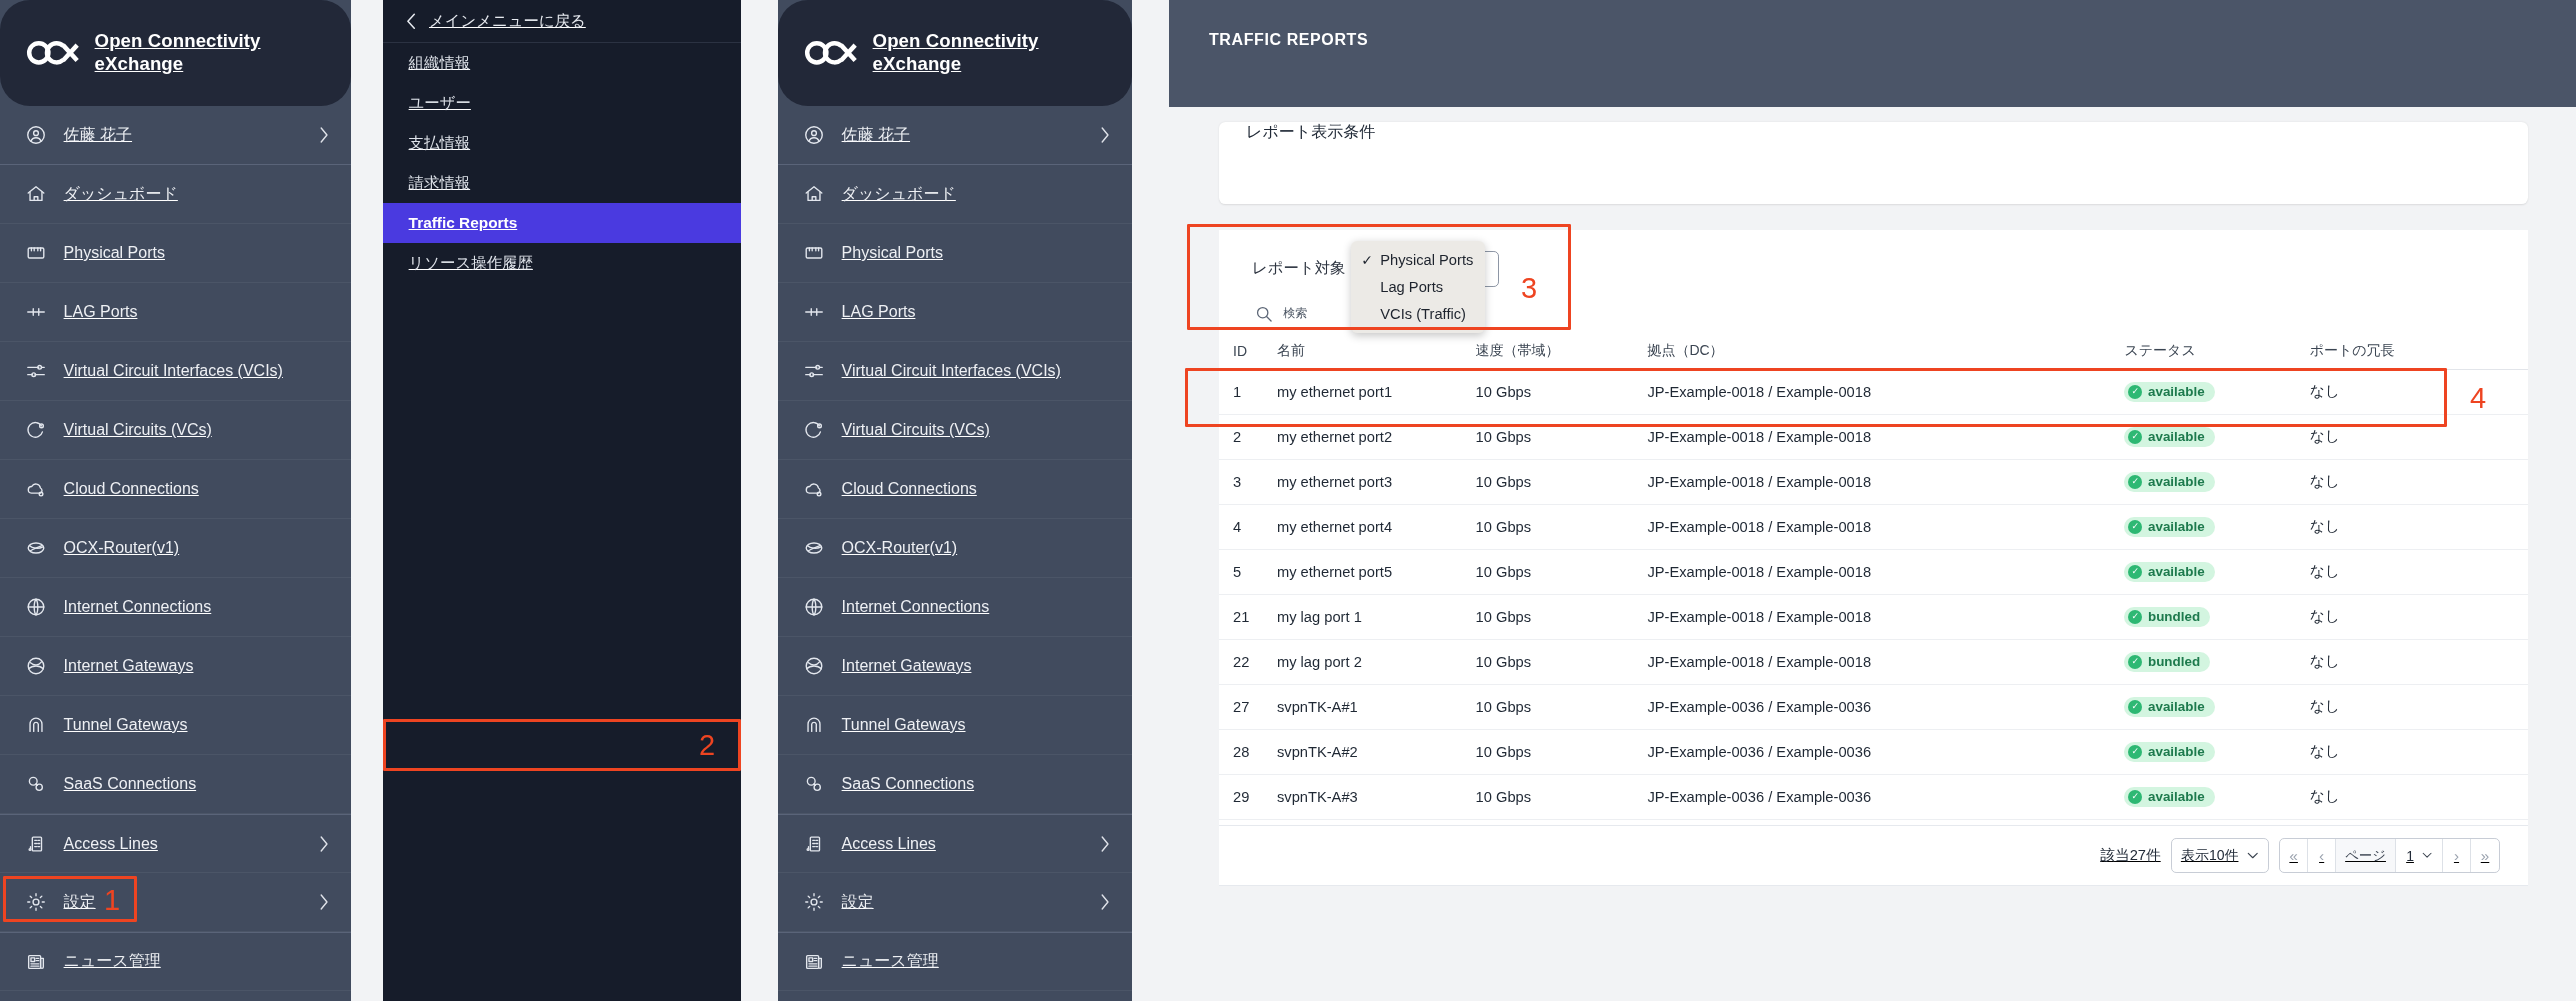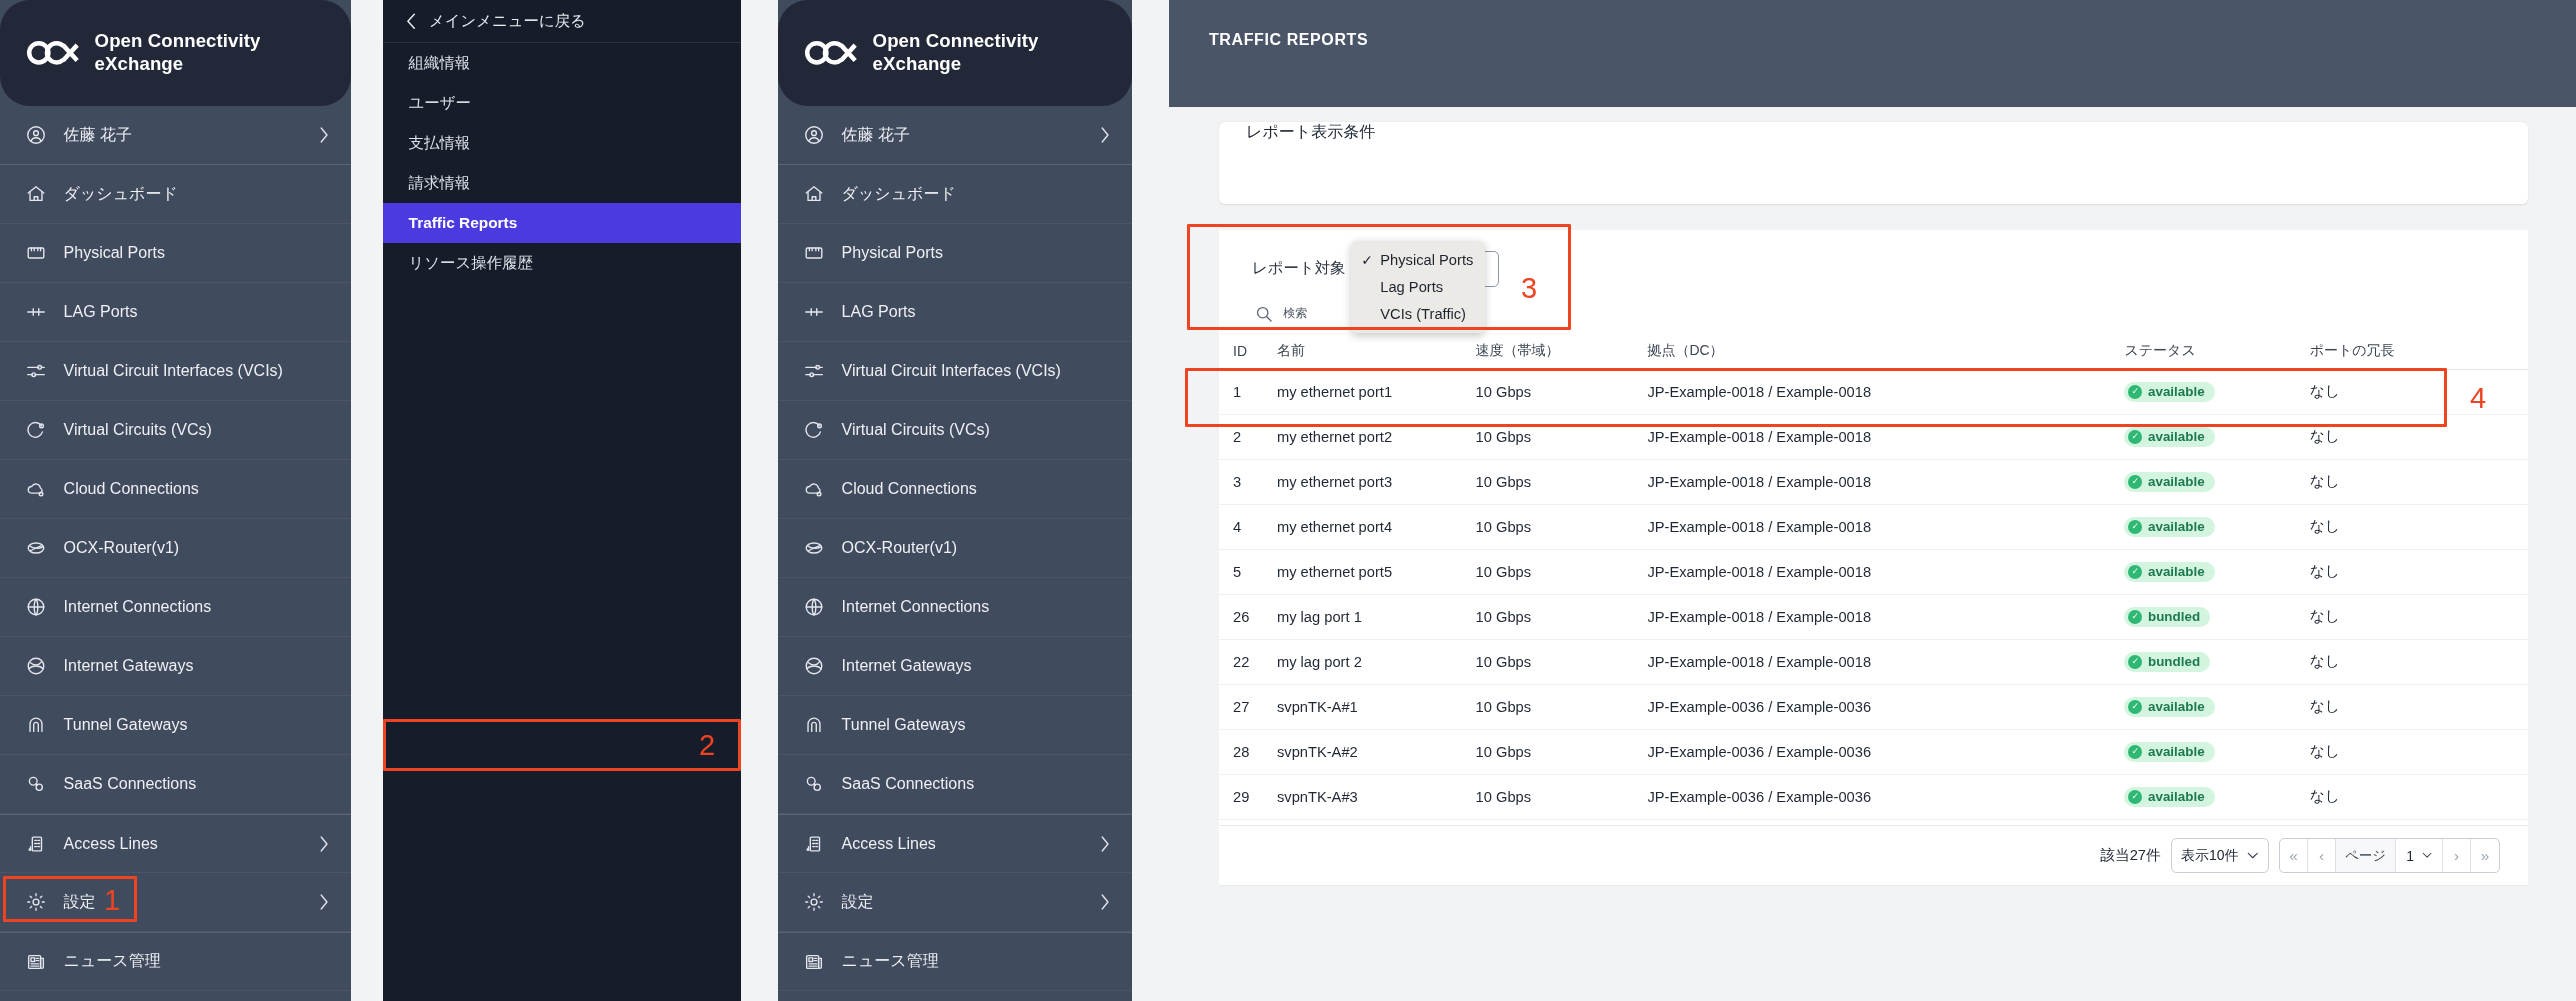--- a/index.html
+++ b/index.html
@@ -9,20 +9,21 @@
     font-family: "Liberation Sans", "DejaVu Sans", sans-serif;
     overflow: hidden;
   }
   .stage { position: relative; width: 2576px; height: 1002px; background: #f2f3f5; }
 
   
   .sidebar {
     position: absolute; top: 0; height: 1002px;
     background: #414b5e; color: #ffffff;
     overflow: hidden;
+    text-decoration: underline;
   }
   .sb-logo {
     background: #222838; height: 106px;
     display: flex; align-items: center; gap: 14px; padding: 0 25.6px; border-radius: 30px;
   }
   .sb-logo .mark { flex: 0 0 auto; }
   .sb-logo .wordmark {
     font-size: 18.6px; font-weight: 700; line-height: 1.22; color: #fff; letter-spacing: 0.1px;
   }
 
@@ -138,21 +139,21 @@
   .badge .dot {
     width: 14px; height: 14px; border-radius: 50%;
     background: #2eb873; display:inline-flex; align-items:center; justify-content:center;
     color:#fff; font-size: 9px; line-height: 1;
   }
 
   
   .pager {
     position: absolute; left: 1219px; top: 825px; width: 1309px; height: 61px;
     background: #ffffff; border-top: 0.6px solid #e6e9ee; border-bottom: 0.6px solid #e6e9ee;
-    display: flex; align-items: center; justify-content: flex-end; gap: 10.2px; padding-right: 28px;
+    display: flex; align-items: center; justify-content: flex-end; gap: 10.2px; padding-right: 28px; text-decoration: underline;
   }
   .pager .total { font-size: 14.7px; color: #222b38; }
   .pgsel {
     height: 35px; min-width: 83px; border: 0.6px solid #c8cdd6; border-radius: 5.1px;
     display: flex; align-items: center; justify-content: center; gap: 9px;
     font-size: 14px; color: #222b38; background: #fff; padding: 0 9px;
   }
   .pgroup { display: flex; height: 35px; border: 0.6px solid #c8cdd6; border-radius: 5.1px; overflow: hidden; background: #fff; }
   .pgbtn {
     min-width: 28px; display: flex; align-items: center; justify-content: center;
@@ -685,21 +686,21 @@
             <td class="c-name">my ethernet port5</td>
             <td class="c-speed">10 Gbps</td>
             <td class="c-dc">JP-Example-0018 / Example-0018</td>
             <td class="c-stat"><span class="badge">
                 <span class="dot">✓</span>
                 <span>available</span>
               </span></td>
             <td class="c-red">なし</td>
           </tr>
           <tr>
-            <td class="c-id">26</td>
+            <td class="c-id">21</td>
             <td class="c-name">my lag port 1</td>
             <td class="c-speed">10 Gbps</td>
             <td class="c-dc">JP-Example-0018 / Example-0018</td>
             <td class="c-stat"><span class="badge">
                 <span class="dot">✓</span>
                 <span>bundled</span>
               </span></td>
             <td class="c-red">なし</td>
           </tr>
           <tr>

